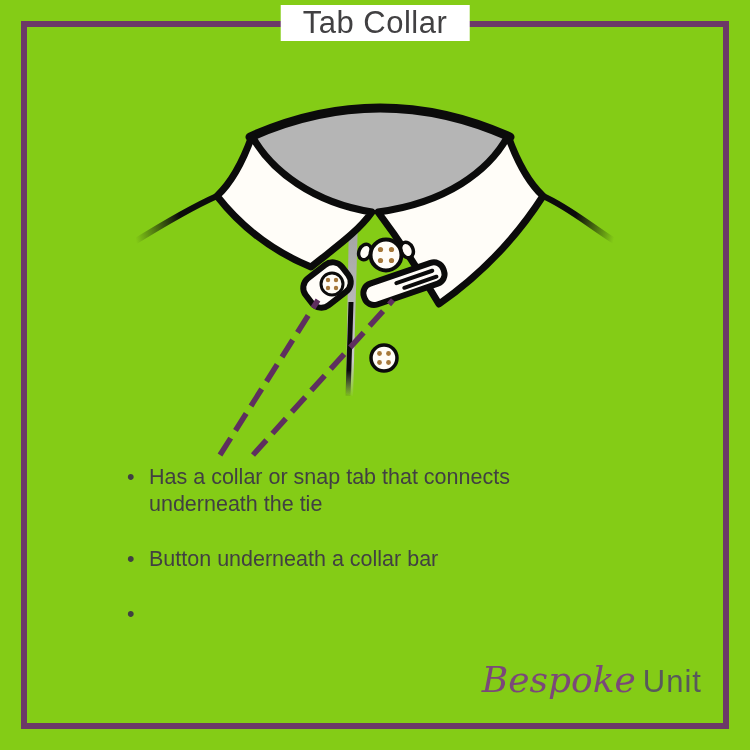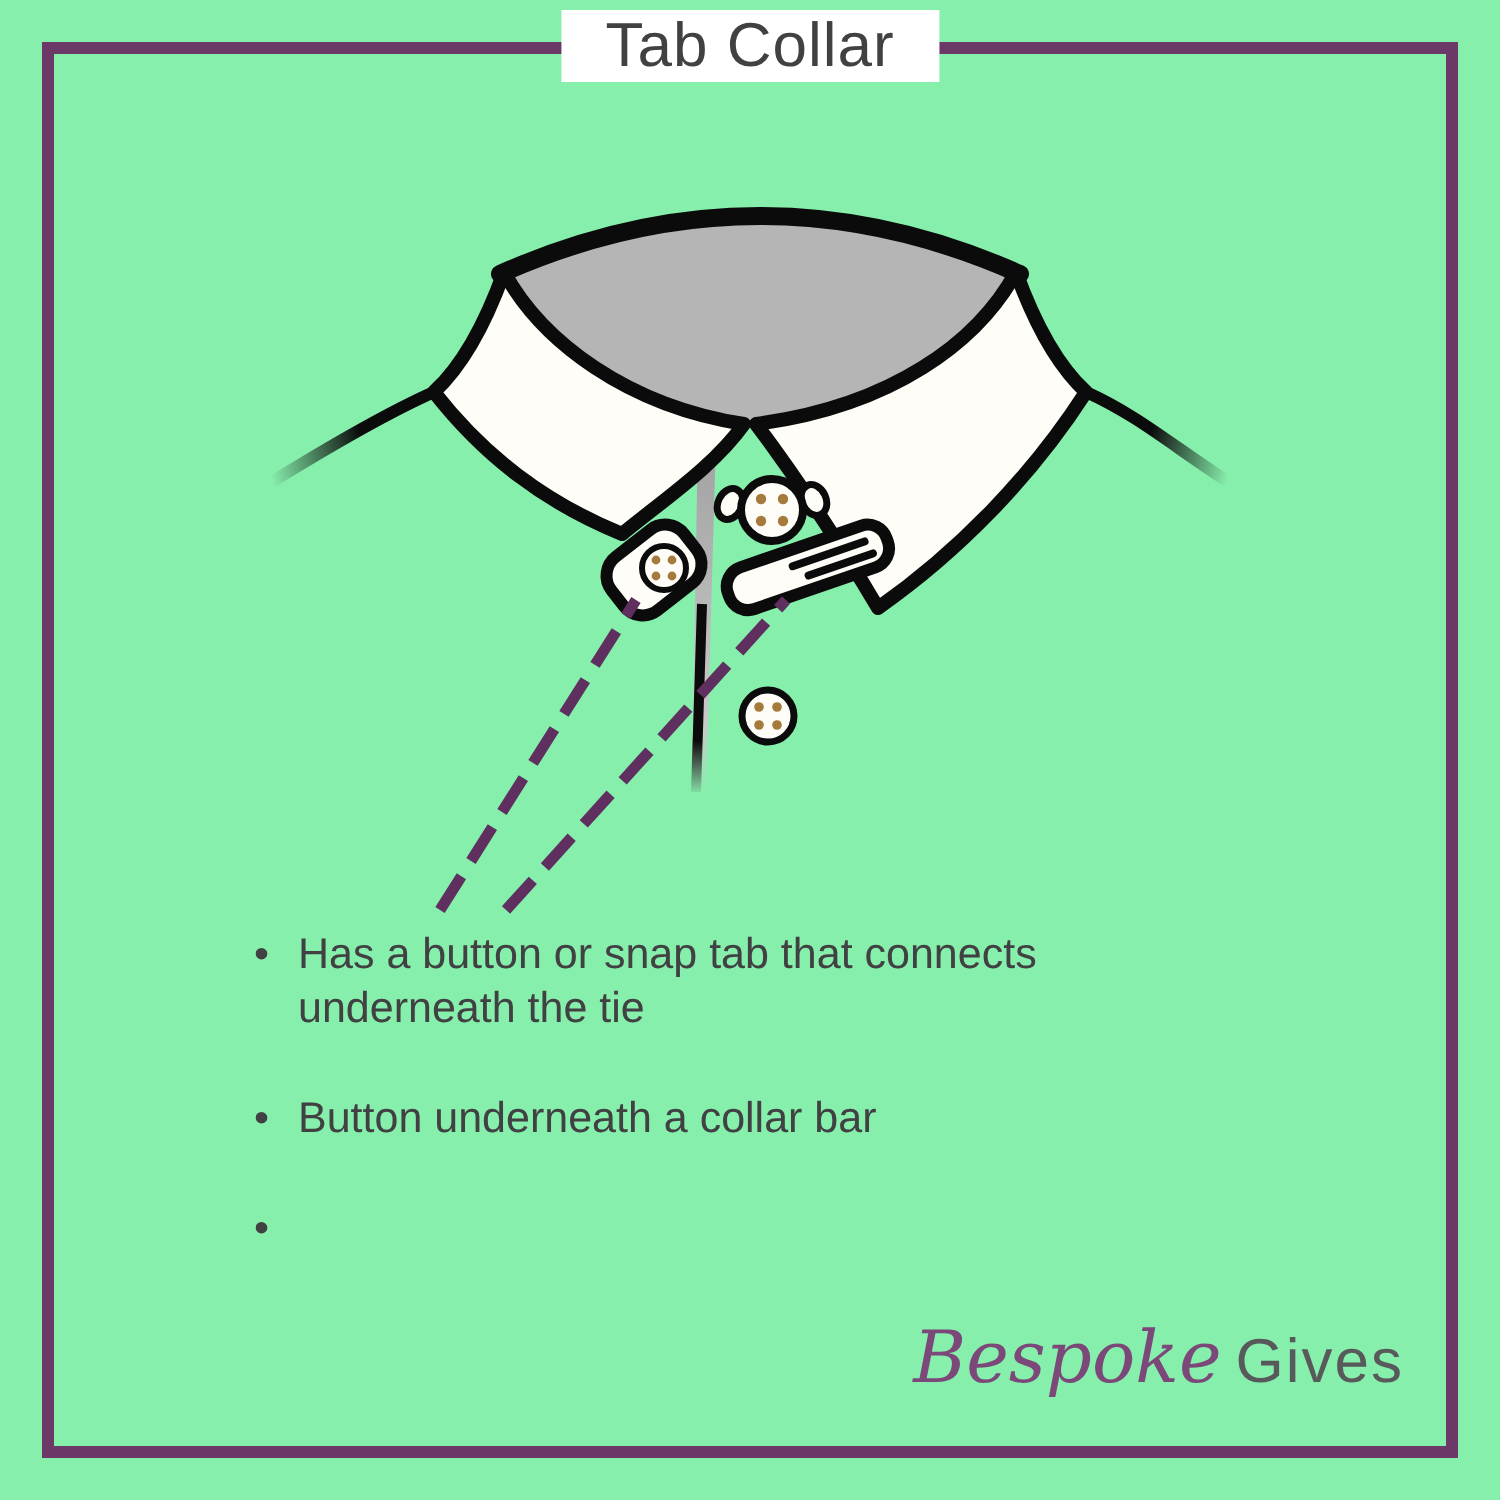--- a/index.html
+++ b/index.html
@@ -1,17 +1,17 @@
 <!DOCTYPE html>
 <html><head>
 <meta charset="utf-8">
 <style>
   html,body{margin:0;padding:0;background:#ffffff;}
   .canvas{
-    position:relative;width:750px;height:750px;background:#86efac;
+    position:relative;width:750px;height:750px;background:#84cc16;
     overflow:hidden;font-family:"Liberation Sans",sans-serif;
   }
   .frame{
     position:absolute;left:21px;top:21px;right:21px;bottom:21px;
     border:6px solid #6c3867;pointer-events:none;
   }
   .title{
     position:absolute;top:5px;left:50%;transform:translateX(-50%);
     margin:0;background:#ffffff;padding:0 22px;
     font-size:31px;font-weight:500;letter-spacing:.5px;color:#414042;
@@ -119,29 +119,29 @@
       <circle cx="391.5" cy="260.5" r="2.6" fill="#a6793c"></circle>
     </g>
 
     <line x1="220" y1="455" x2="318" y2="300" stroke="#5e2f5f" stroke-width="5.5" stroke-dasharray="20 9"></line>
     <line x1="253" y1="455" x2="393" y2="300" stroke="#5e2f5f" stroke-width="5.5" stroke-dasharray="20 9"></line>
   </svg>
 
   <ul class="bullets">
     <li>
       <span class="dot">•</span>
-      <span class="txt">Has a button or snap tab that connects underneath the tie</span>
+      <span class="txt">Has a collar or snap tab that connects underneath the tie</span>
     </li>
     <li>
       <span class="dot">•</span>
       <span class="txt">Button underneath a collar bar</span>
     </li>
     <li>
       <span class="dot">•</span>
     </li>
   </ul>
 
   <div class="brand">
     <span class="brand-script">Bespoke</span>
-    <span class="brand-plain">Gives</span>
+    <span class="brand-plain">Unit</span>
   </div>
 
 </div>
 
 </body></html>

